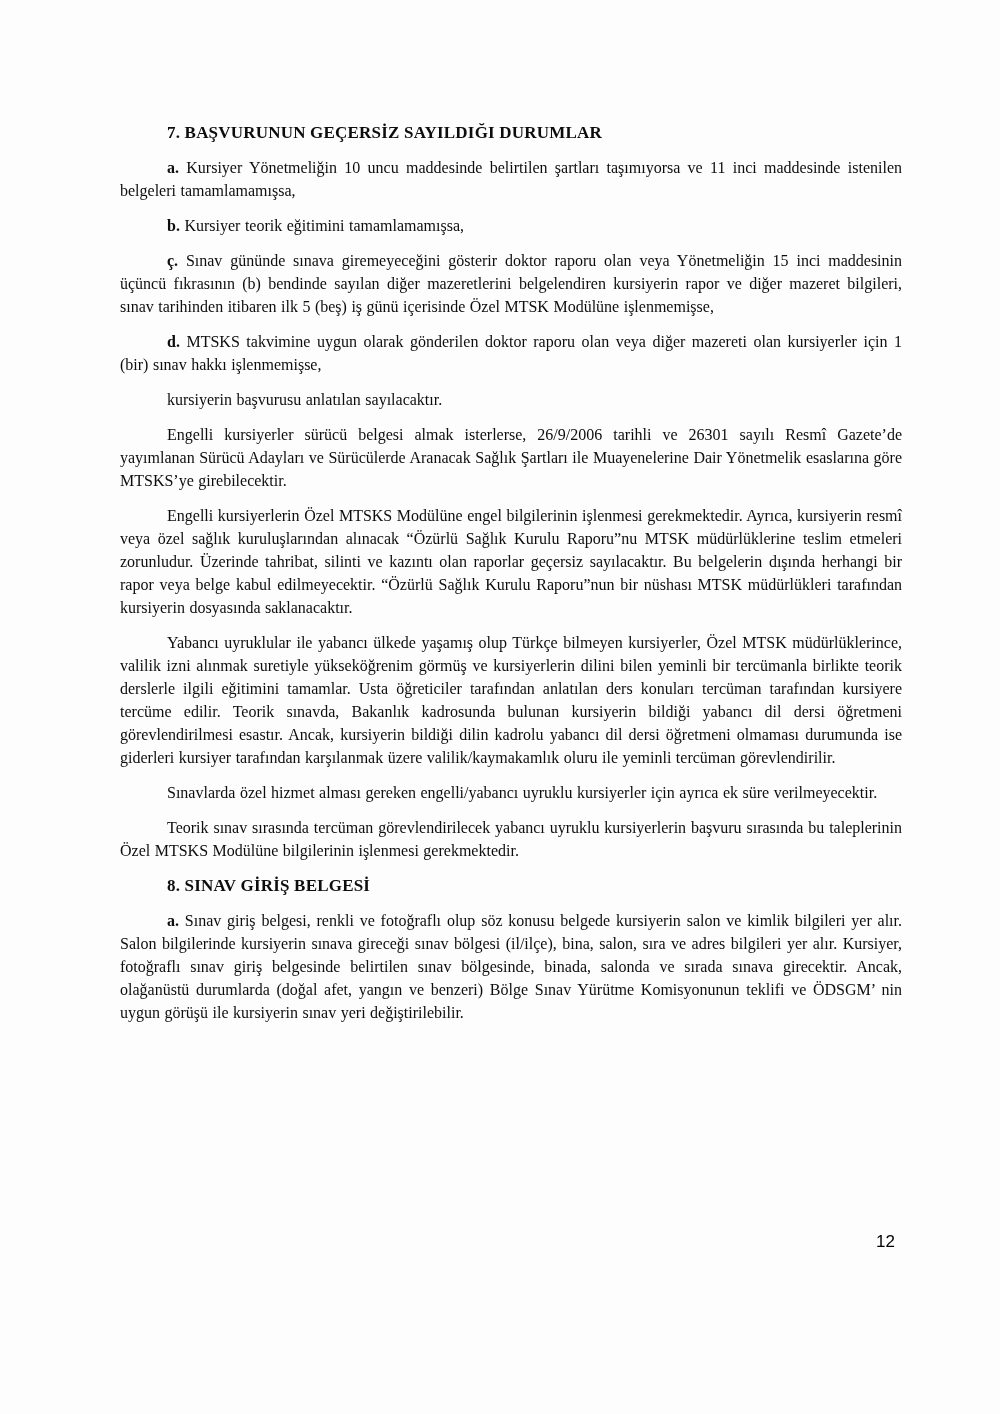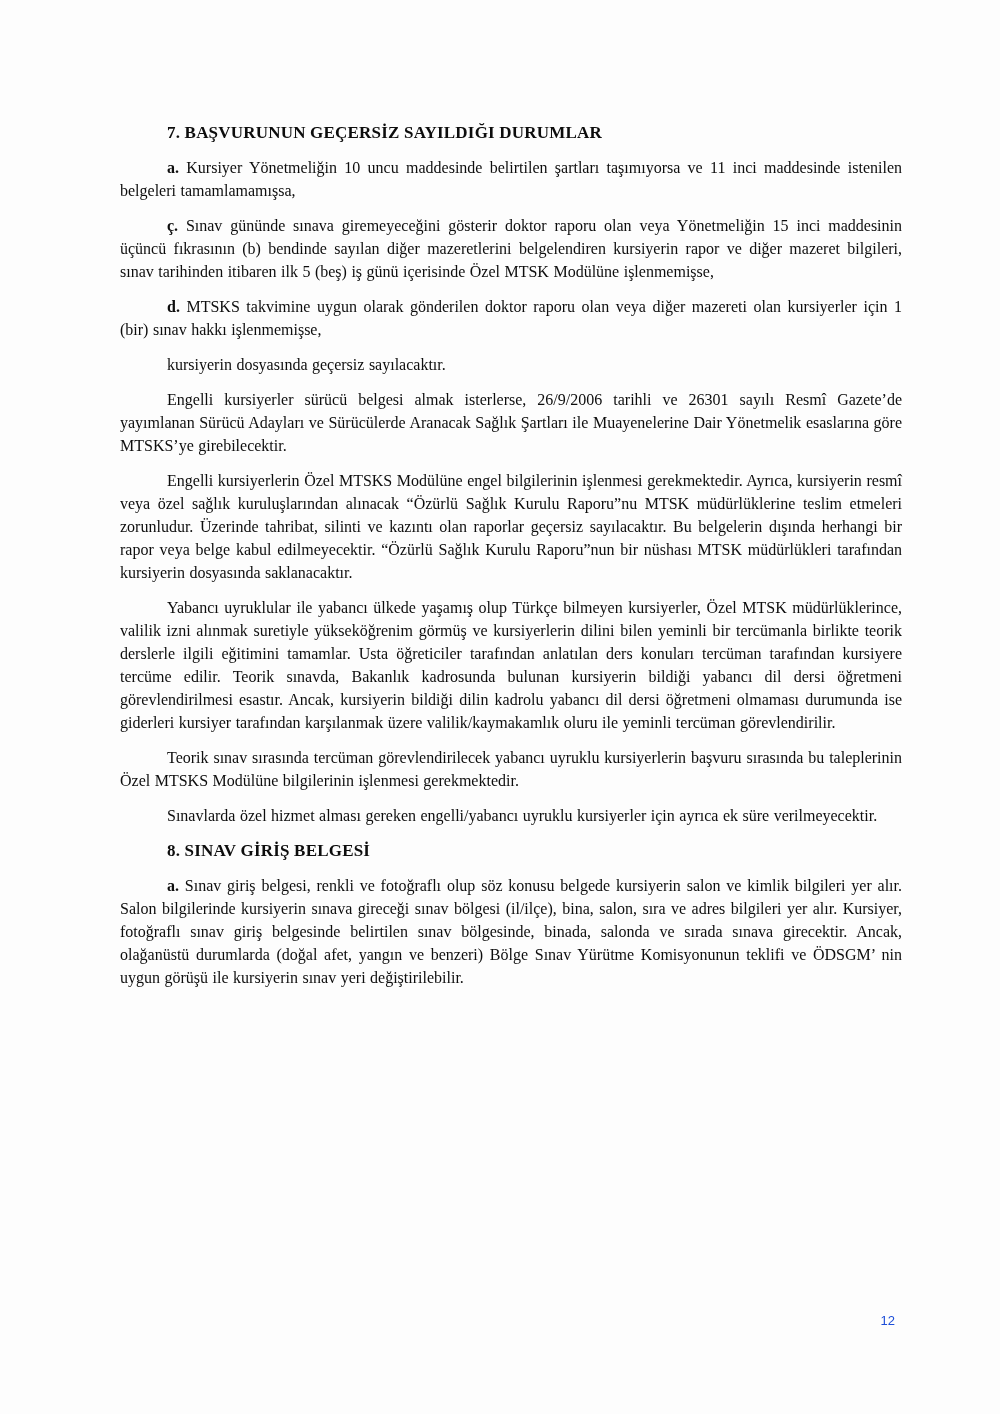--- a/index.html
+++ b/index.html
@@ -35,39 +35,40 @@
     line-height: 23px;
     text-align: justify;
     text-indent: 47px;
     margin: 0 0 12px 0;
     word-spacing: 0.5px;
   }
   .para span.bold { font-weight: bold; }
   .para span.italic { font-style: italic; }
   .page-number {
     position: absolute;
-    top: 1313px;
+    top: 1232px;
     right: 105px;
     font-family: "Liberation Sans", sans-serif;
-    font-size: 13px;
-    color: #1d4ed8;
+    font-size: 17px;
+    color: #000000;
   }
 </style>
 </head>
 <body>
 
 <div class="page">
   <div class="content">
       <h2 class="heading"><span>7. BAŞVURUNUN GEÇERSİZ SAYILDIĞI DURUMLAR</span></h2>
       <p class="para"><span class="bold">a.</span><span> Kursiyer Yönetmeliğin 10 uncu maddesinde belirtilen şartları taşımıyorsa ve 11 inci maddesinde istenilen belgeleri tamamlamamışsa,</span></p>
+      <p class="para"><span class="bold">b.</span><span> Kursiyer teorik eğitimini tamamlamamışsa,</span></p>
       <p class="para"><span class="bold">ç.</span><span> Sınav gününde sınava giremeyeceğini gösterir doktor raporu olan veya Yönetmeliğin 15 inci maddesinin üçüncü fıkrasının (b) bendinde sayılan diğer mazeretlerini belgelendiren kursiyerin rapor ve diğer mazeret bilgileri, sınav tarihinden itibaren ilk 5 (beş) iş günü içerisinde Özel MTSK Modülüne işlenmemişse,</span></p>
       <p class="para"><span class="bold">d.</span><span> MTSKS takvimine uygun olarak gönderilen doktor raporu olan veya diğer mazereti olan kursiyerler için 1 (bir) sınav hakkı işlenmemişse,</span></p>
-      <p class="para"><span>kursiyerin dosyasında geçersiz sayılacaktır.</span></p>
+      <p class="para"><span>kursiyerin başvurusu anlatılan sayılacaktır.</span></p>
       <p class="para"><span>Engelli kursiyerler sürücü belgesi almak isterlerse, 26/9/2006 tarihli ve 26301 sayılı Resmî Gazete’de yayımlanan Sürücü Adayları ve Sürücülerde Aranacak Sağlık Şartları ile Muayenelerine Dair Yönetmelik esaslarına göre MTSKS’ye girebilecektir.</span></p>
       <p class="para"><span>Engelli kursiyerlerin Özel MTSKS Modülüne engel bilgilerinin işlenmesi gerekmektedir. Ayrıca, kursiyerin resmî veya özel sağlık kuruluşlarından alınacak “Özürlü Sağlık Kurulu Raporu”nu MTSK müdürlüklerine teslim etmeleri zorunludur. Üzerinde tahribat, silinti ve kazıntı olan raporlar geçersiz sayılacaktır. Bu belgelerin dışında herhangi bir rapor veya belge kabul edilmeyecektir. “Özürlü Sağlık Kurulu Raporu”nun bir nüshası MTSK müdürlükleri tarafından kursiyerin dosyasında saklanacaktır.</span></p>
       <p class="para"><span>Yabancı uyruklular ile yabancı ülkede yaşamış olup Türkçe bilmeyen kursiyerler, Özel MTSK müdürlüklerince, valilik izni alınmak suretiyle yükseköğrenim görmüş ve kursiyerlerin dilini bilen yeminli bir tercümanla birlikte teorik derslerle ilgili eğitimini tamamlar. Usta öğreticiler tarafından anlatılan ders konuları tercüman tarafından kursiyere tercüme edilir. Teorik sınavda, Bakanlık kadrosunda bulunan kursiyerin bildiği yabancı dil dersi öğretmeni görevlendirilmesi esastır. Ancak, kursiyerin bildiği dilin kadrolu yabancı dil dersi öğretmeni olmaması durumunda ise giderleri kursiyer tarafından karşılanmak üzere valilik/kaymakamlık oluru ile yeminli tercüman görevlendirilir.</span></p>
+      <p class="para"><span>Sınavlarda özel hizmet alması gereken engelli/yabancı uyruklu kursiyerler için ayrıca ek süre verilmeyecektir.</span></p>
       <p class="para"><span>Teorik sınav sırasında tercüman görevlendirilecek yabancı uyruklu kursiyerlerin başvuru sırasında bu taleplerinin Özel MTSKS Modülüne bilgilerinin işlenmesi gerekmektedir.</span></p>
-      <p class="para"><span>Sınavlarda özel hizmet alması gereken engelli/yabancı uyruklu kursiyerler için ayrıca ek süre verilmeyecektir.</span></p>
       <h2 class="heading"><span>8. SINAV GİRİŞ BELGESİ</span></h2>
       <p class="para"><span class="bold">a.</span><span> Sınav giriş belgesi, renkli ve fotoğraflı olup söz konusu belgede kursiyerin salon ve kimlik bilgileri yer alır. Salon bilgilerinde kursiyerin sınava gireceği sınav bölgesi (il/ilçe), bina, salon, sıra ve adres bilgileri yer alır. Kursiyer, fotoğraflı sınav giriş belgesinde belirtilen sınav bölgesinde, binada, salonda ve sırada sınava girecektir. Ancak, olağanüstü durumlarda (doğal afet, yangın ve benzeri) Bölge Sınav Yürütme Komisyonunun teklifi ve ÖDSGM’ nin uygun görüşü ile kursiyerin sınav yeri değiştirilebilir.</span></p>
     </div>
   <div class="page-number">12</div>
 </div>
 
 </body></html>

